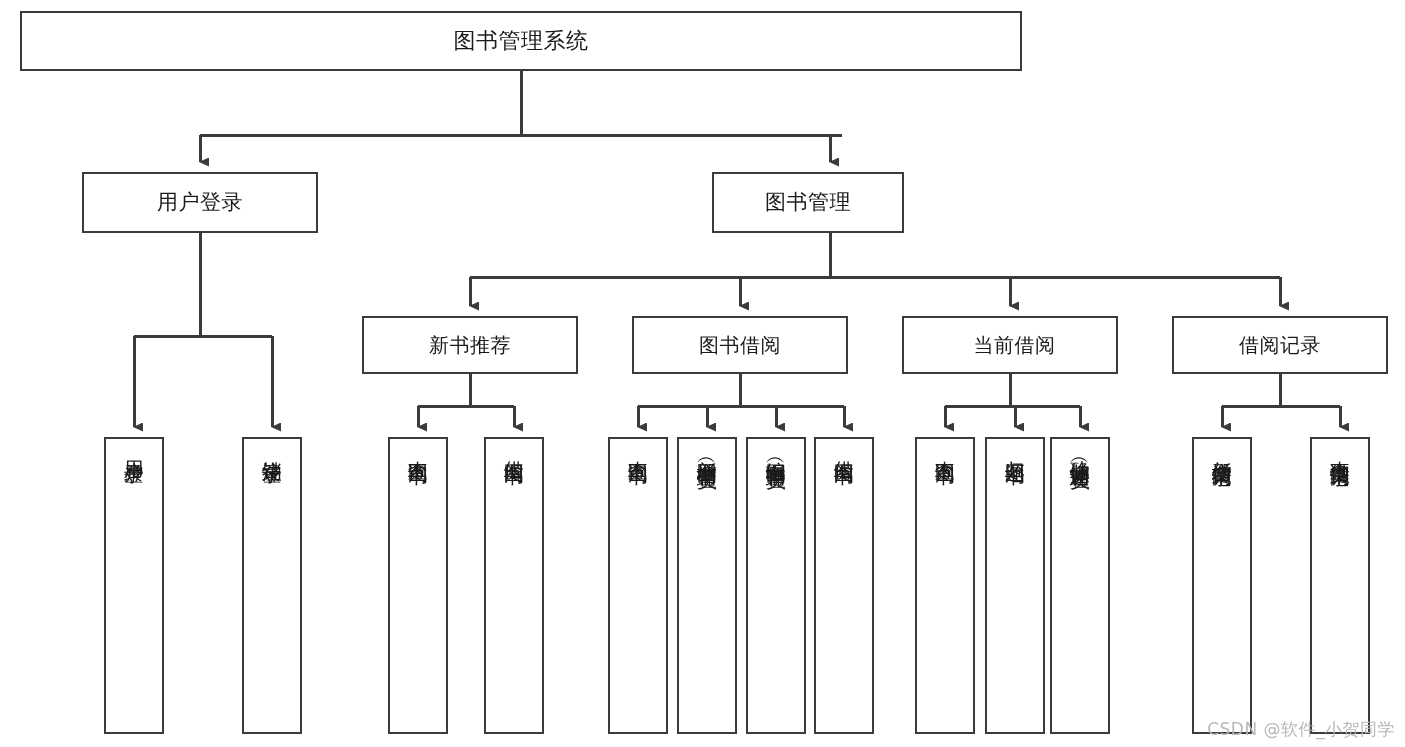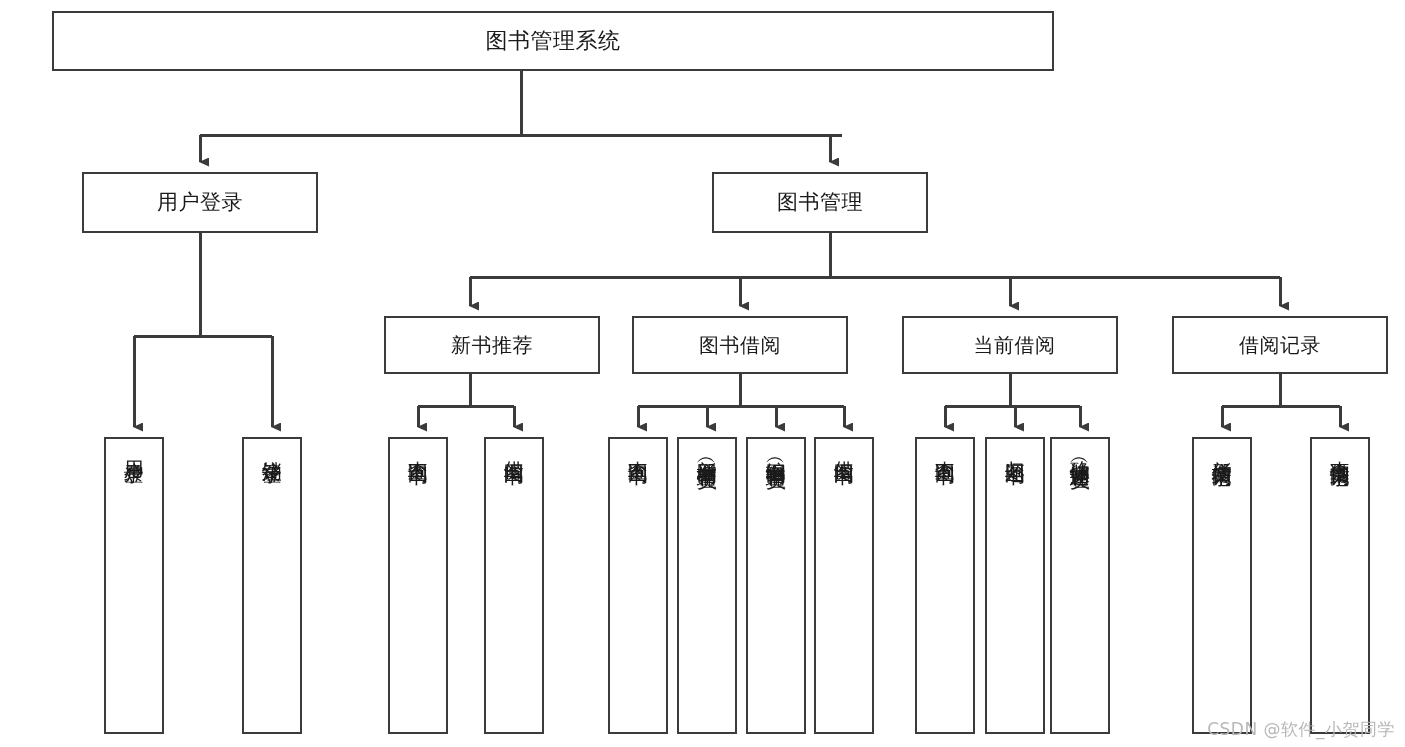--- a/index.html
+++ b/index.html
@@ -119,32 +119,32 @@
       <path d="M 1015,406 L 1015,427" marker-end="url(#arrowhead)"></path>
       <path d="M 1080,406 L 1080,427" marker-end="url(#arrowhead)"></path>
 
       <path d="M 1280,374 L 1280,406"></path>
       <path d="M 1222,406 L 1340,406"></path>
       <path d="M 1222,406 L 1222,427" marker-end="url(#arrowhead)"></path>
       <path d="M 1340,406 L 1340,427" marker-end="url(#arrowhead)"></path>
     </g>
   </svg>
 
-  <div class="node-box level-1" style="left:20px; top:11px; width:1002px; height:60px;margin-left:32px;">
+  <div class="node-box level-1" style="left:20px; top:11px; width:1002px; height:60px;">
     <span class="node-label-h">图书管理系统</span>
   </div>
 
   <div class="node-box level-2" style="left:82px; top:172px; width:236px; height:61px;">
     <span class="node-label-h">用户登录</span>
   </div>
-  <div class="node-box level-2" style="left:712px; top:172px; width:216px; height:61px;">
+  <div class="node-box level-2" style="left:712px; top:172px; width:192px; height:61px;">
     <span class="node-label-h">图书管理</span>
   </div>
 
-  <div class="node-box level-3" style="left:362px; top:316px; width:216px; height:58px;margin-left:22px;">
+  <div class="node-box level-3" style="left:362px; top:316px; width:216px; height:58px;">
     <span class="node-label-h">新书推荐</span>
   </div>
   <div class="node-box level-3" style="left:632px; top:316px; width:216px; height:58px;">
     <span class="node-label-h">图书借阅</span>
   </div>
   <div class="node-box level-3" style="left:902px; top:316px; width:216px; height:58px;padding-left:9px;">
     <span class="node-label-h">当前借阅</span>
   </div>
   <div class="node-box level-3" style="left:1172px; top:316px; width:216px; height:58px;text-align:center;">
     <span class="node-label-h">借阅记录</span>

